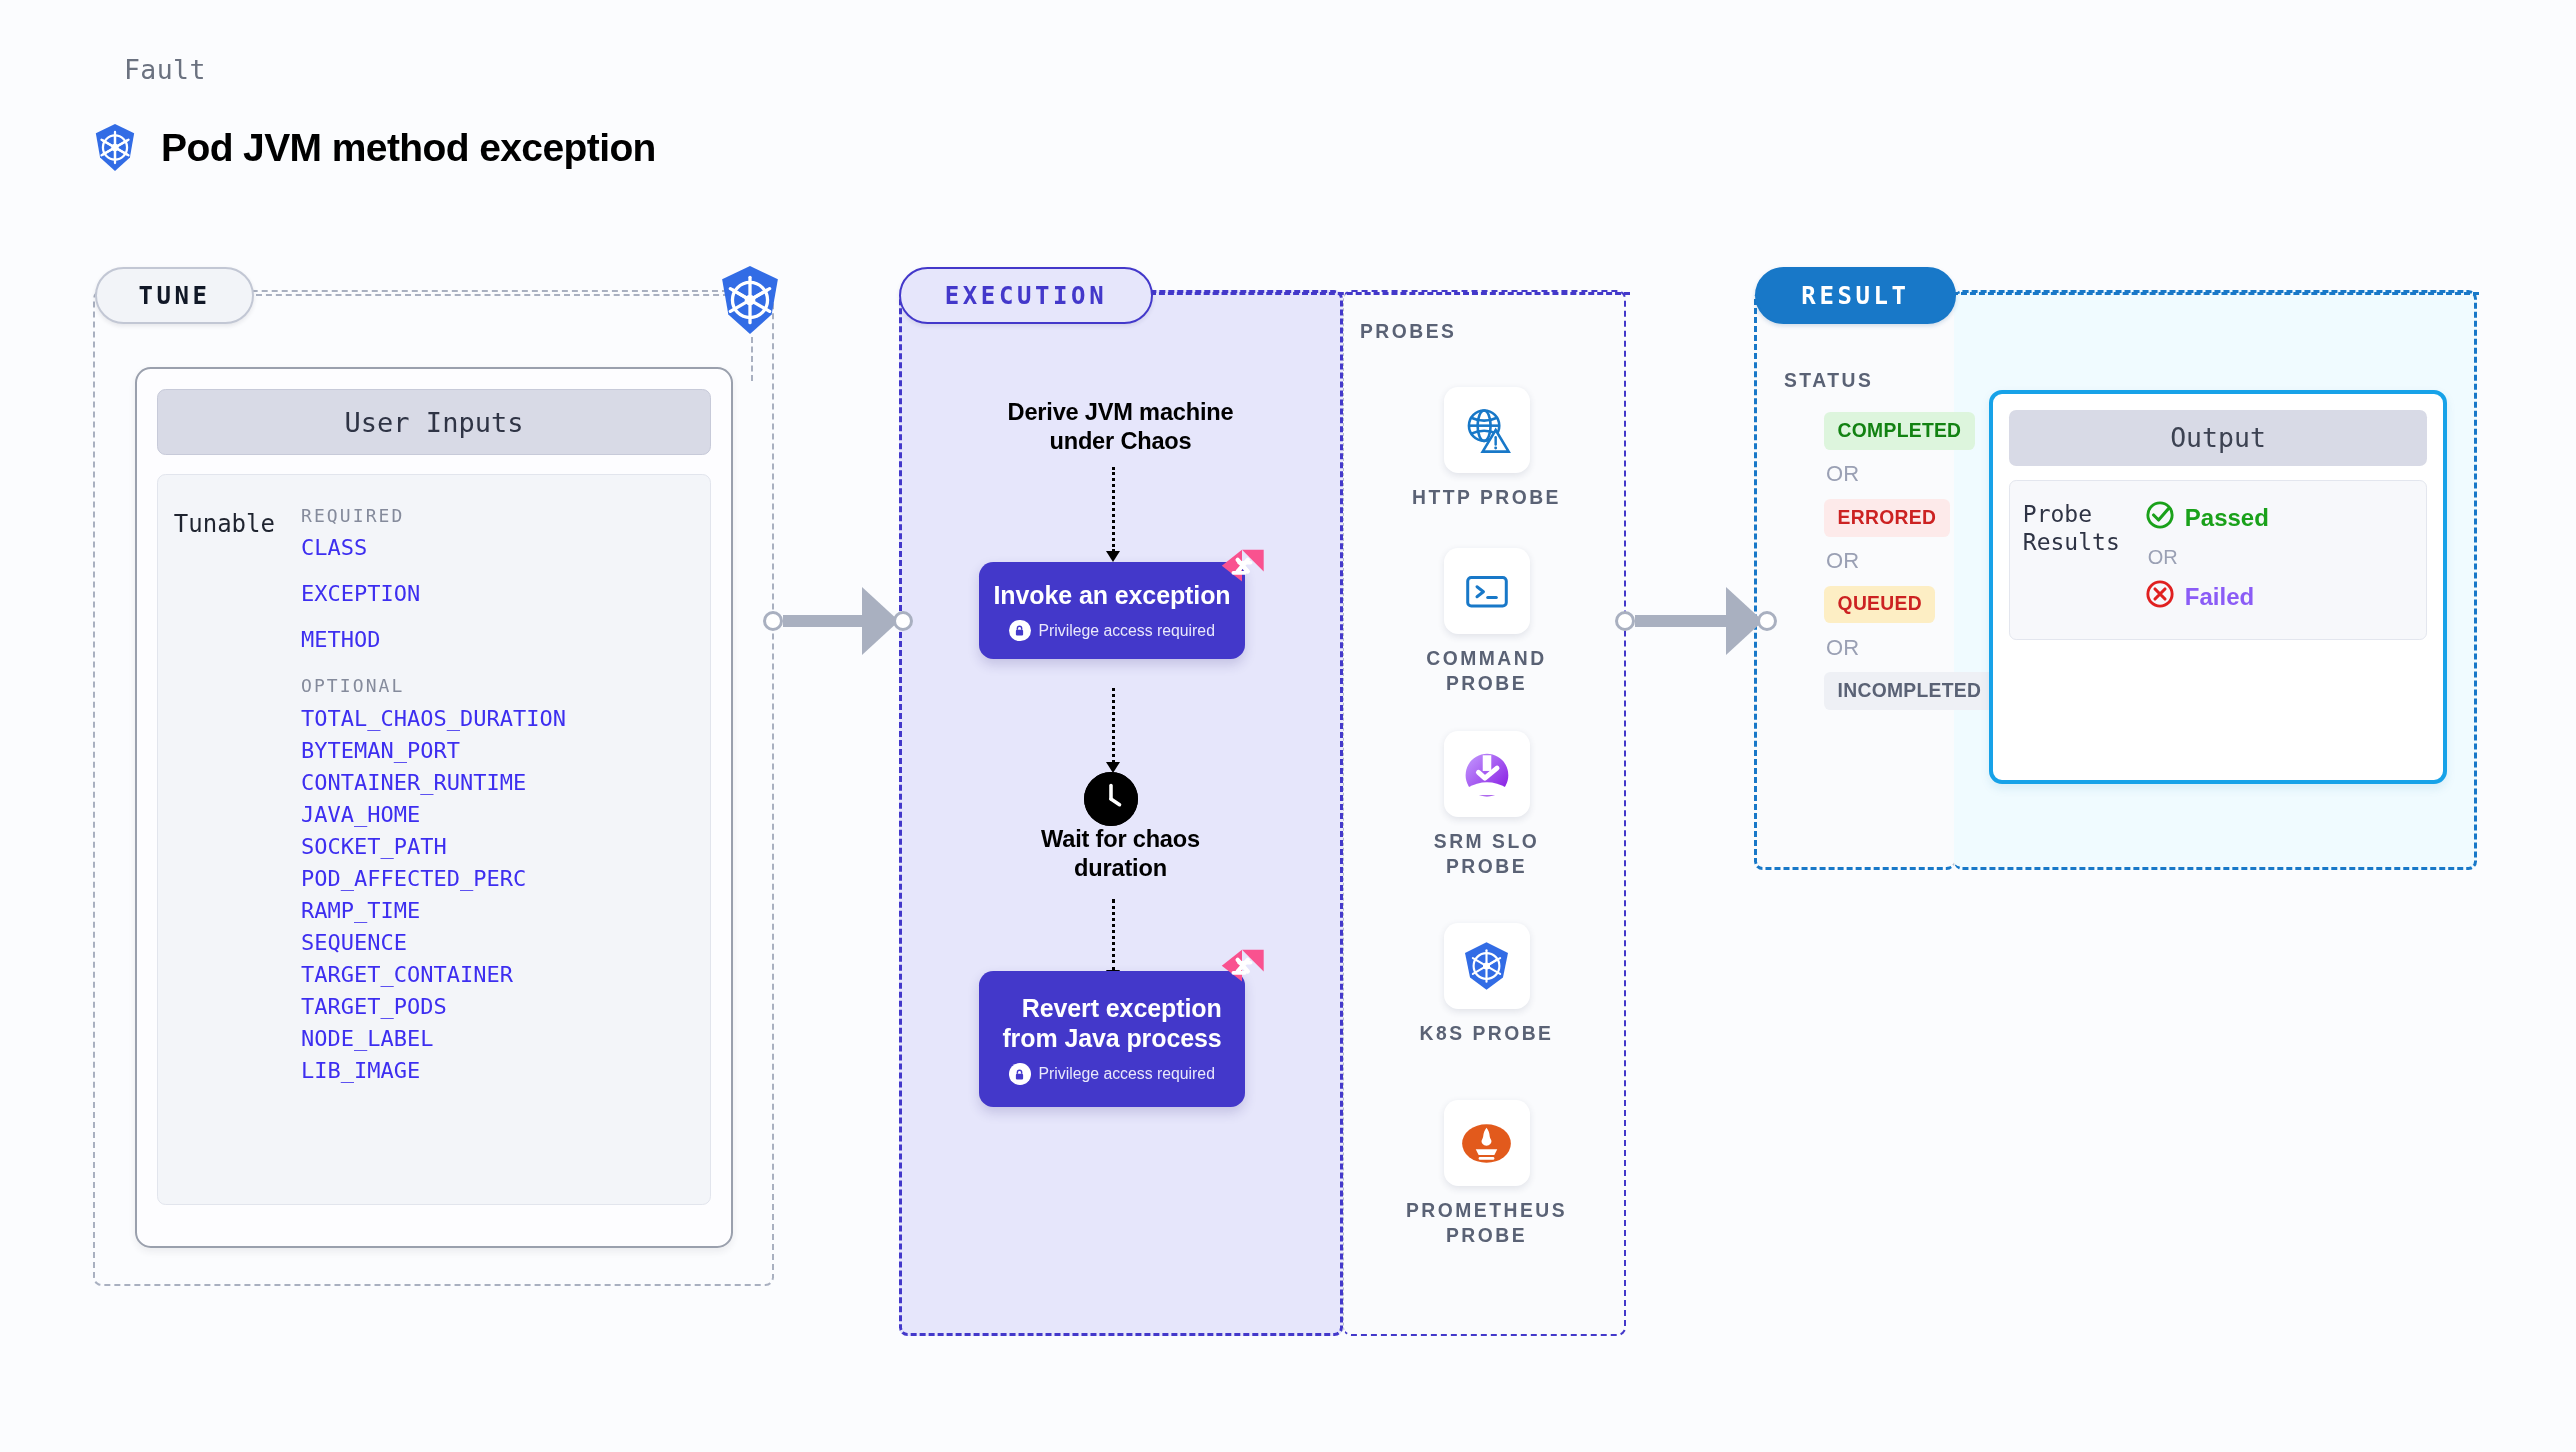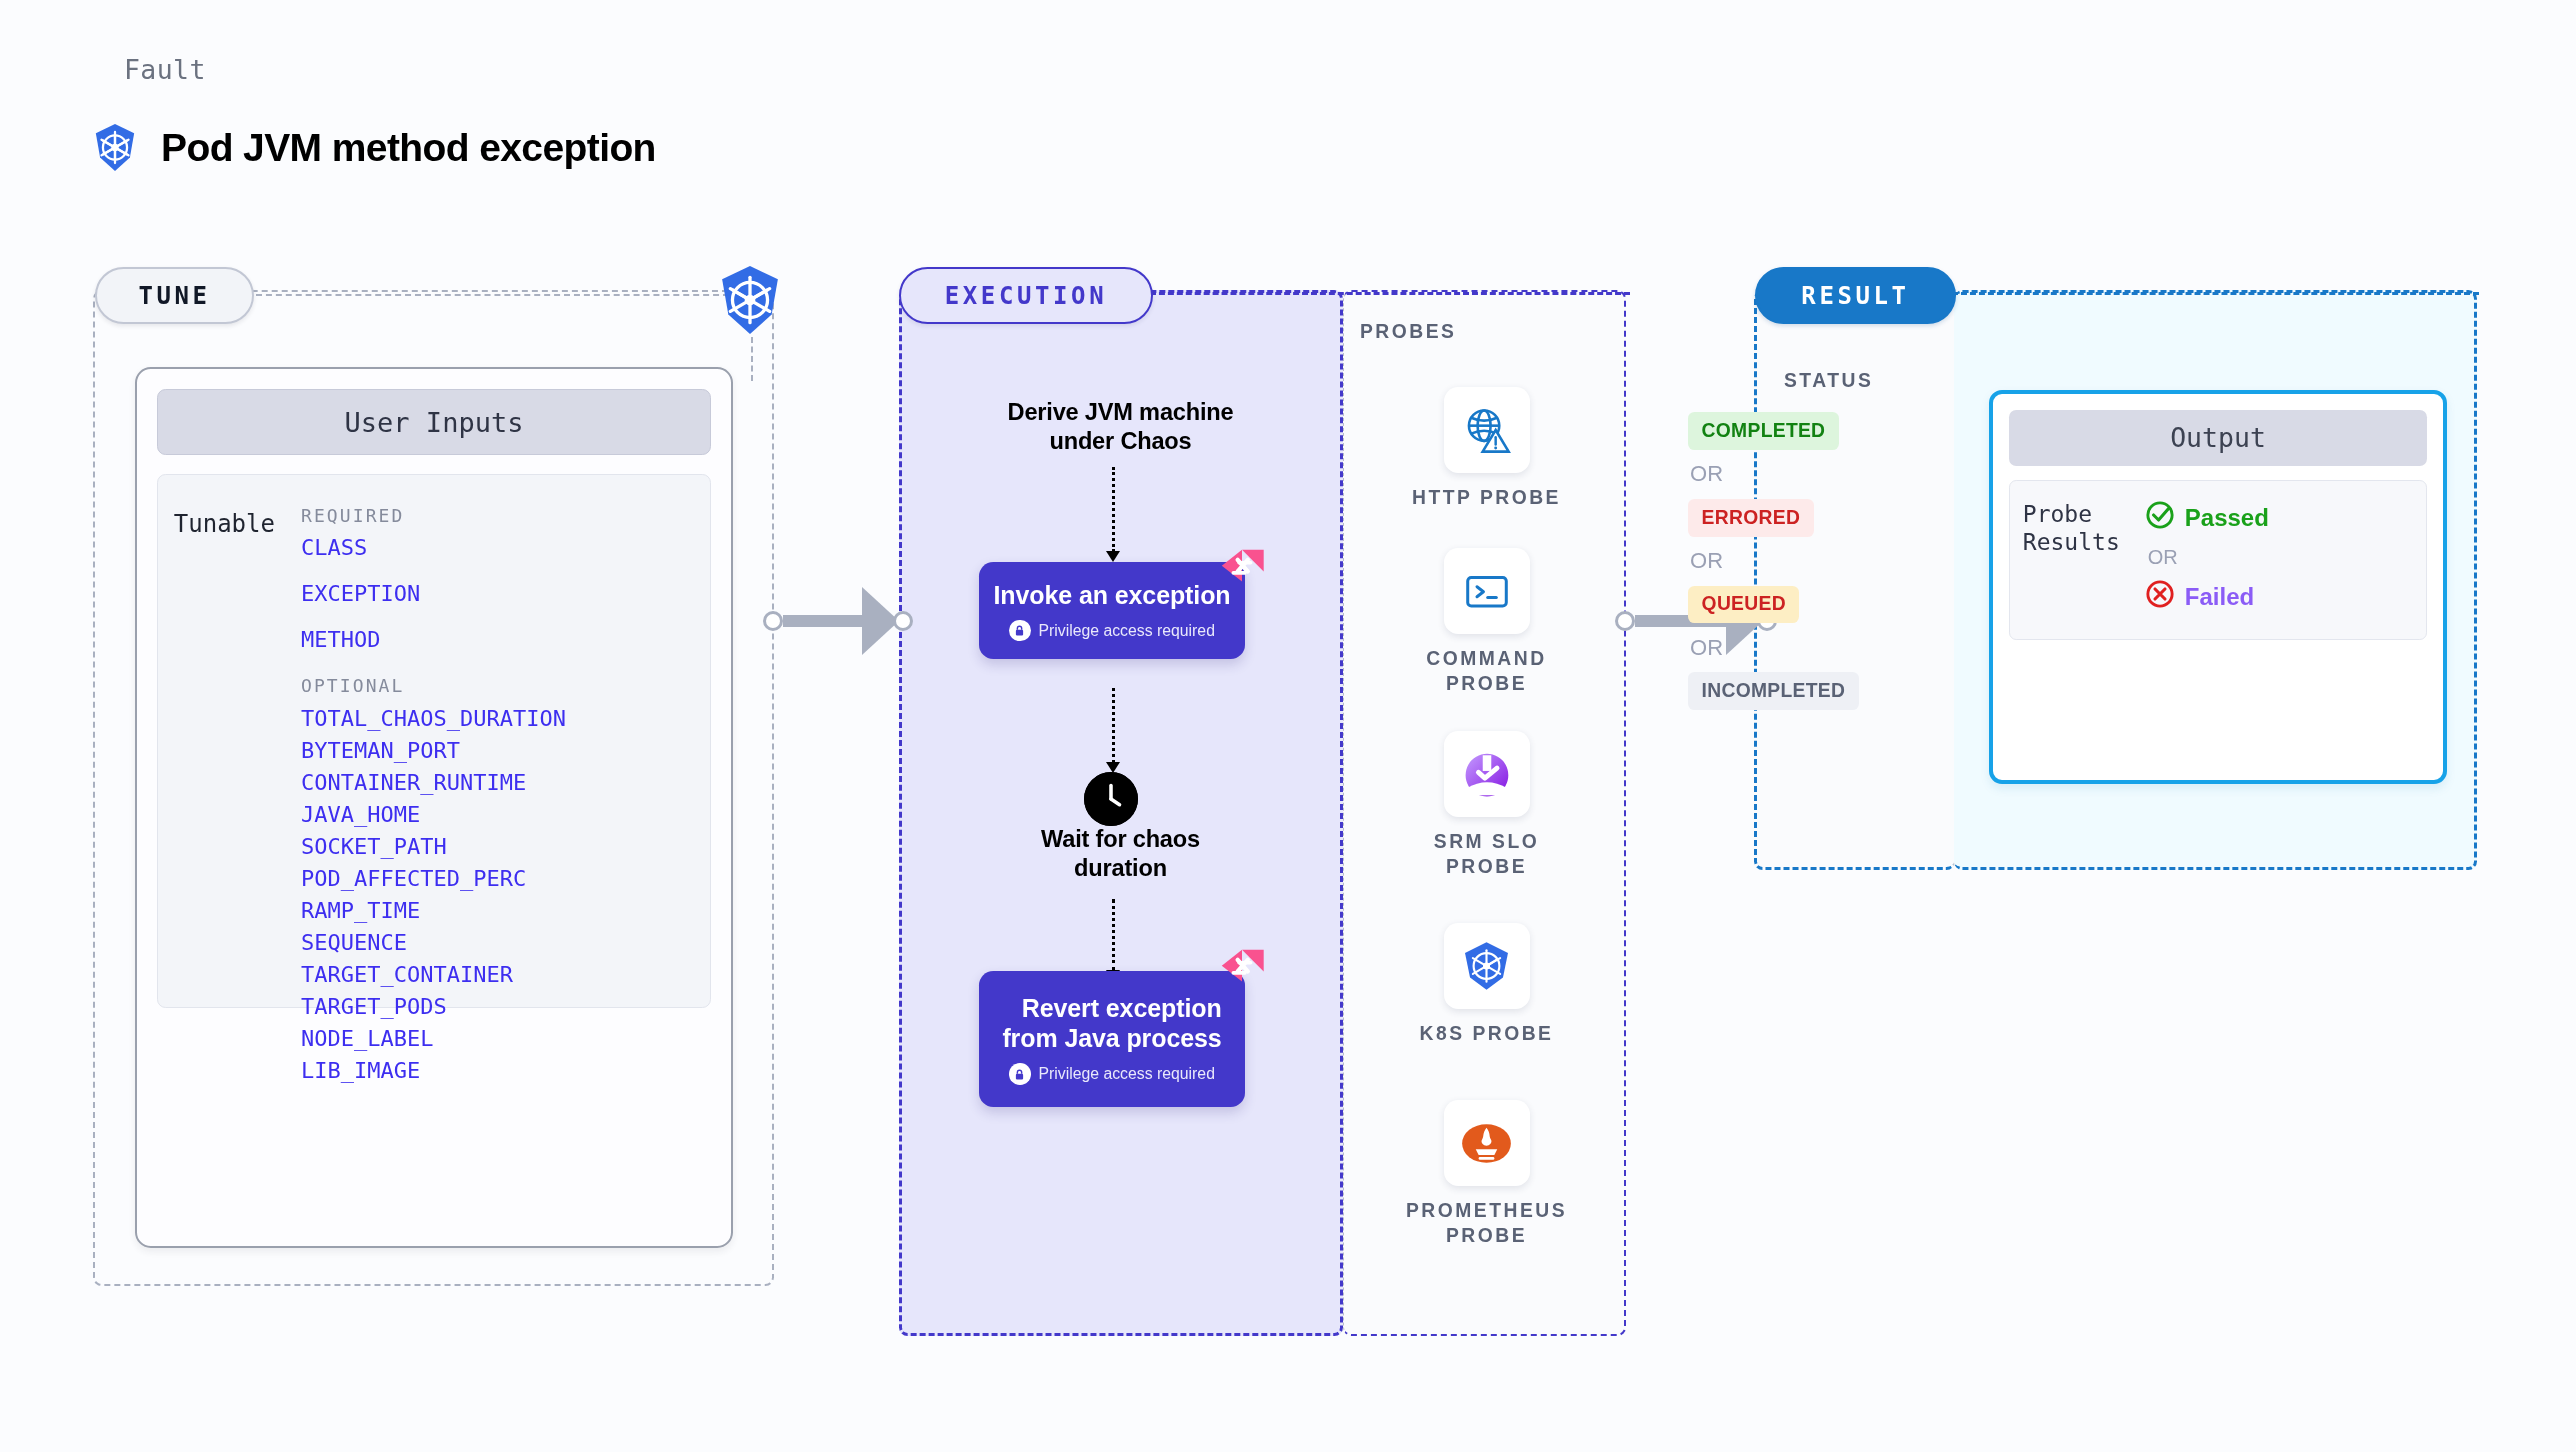--- a/index.html
+++ b/index.html
@@ -134,21 +134,21 @@
     box-shadow: 0 3.6px 7.2px rgba(40,40,60,.07);
   }
   .ui-header {
     margin: 20px 20px 0 20px; height: 66px;
     background: #d8dae6; border: 1.4px solid #c7cad9; border-radius: 8.6px;
     display: flex; align-items: center; justify-content: center;
     font-family: "DejaVu Sans Mono", monospace;
     font-size: 27px; color: #2f3445;
   }
   .ui-body {
-    margin: 18.6px 20px 20px 20px; height: 534px;
+    margin: 18.6px 20px 20px 20px; height: 731px;
     background: #f3f5f9; border: 1.4px solid #e2e5ed; border-radius: 8.6px;
     display: flex; padding: 20px 0 0 0; justify-content: space-between;
   }
   .tunable-label {
     width: 143px; flex: none; padding-left: 15.8px; padding-top: 15.8px;
     font-family: "DejaVu Sans Mono", monospace;
     font-size: 24px; color: #1f2430;
   }
   .param-col { flex: 1; padding-top: 10px; }
   .group-head {
@@ -239,21 +239,21 @@
   .p2 { top: 548px; }
   .p3 { top: 731px; }
   .p4 { top: 923px; }
   .p5 { top: 1100px; }
 
   
   .status-title {
     position: absolute; left: 1784px; top: 370px;
     font-weight: bold; font-size: 19.3px; color: #5a6275; letter-spacing: 2.5px;
   }
-  .status-col { position: absolute; left: 1688px; top: 412px; width: 165px; }
+  .status-col { position: absolute; left: 1824px; top: 412px; width: 165px; }
   .badge {
     display: inline-block; padding: 7.9px 13.6px; border-radius: 6.4px;
     font-weight: bold; font-size: 19.3px; letter-spacing: 0.3px;
   }
   .or-text {
     font-size: 22px; color: #9aa0b4; margin: 11.5px 0 11.5px 2.1px;
     font-family: "Liberation Sans", sans-serif;
   }
 
   

